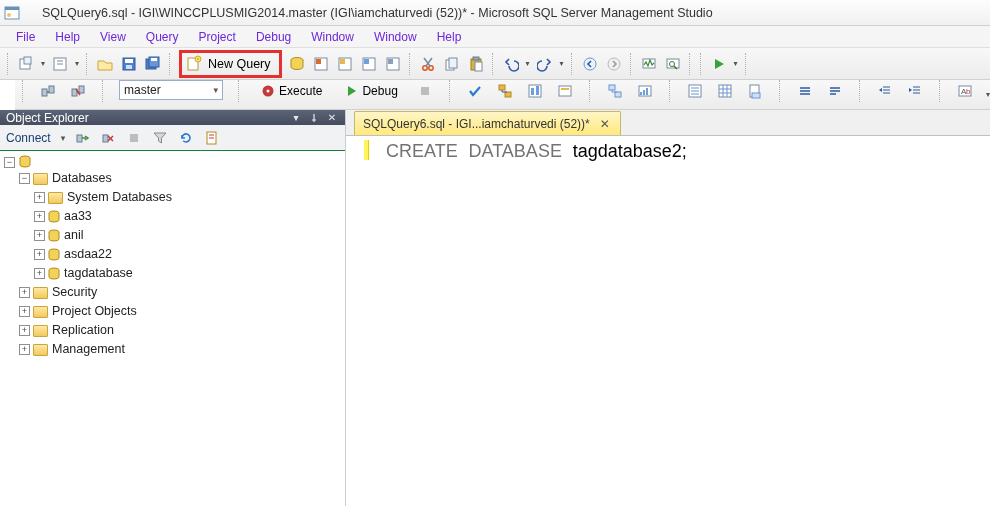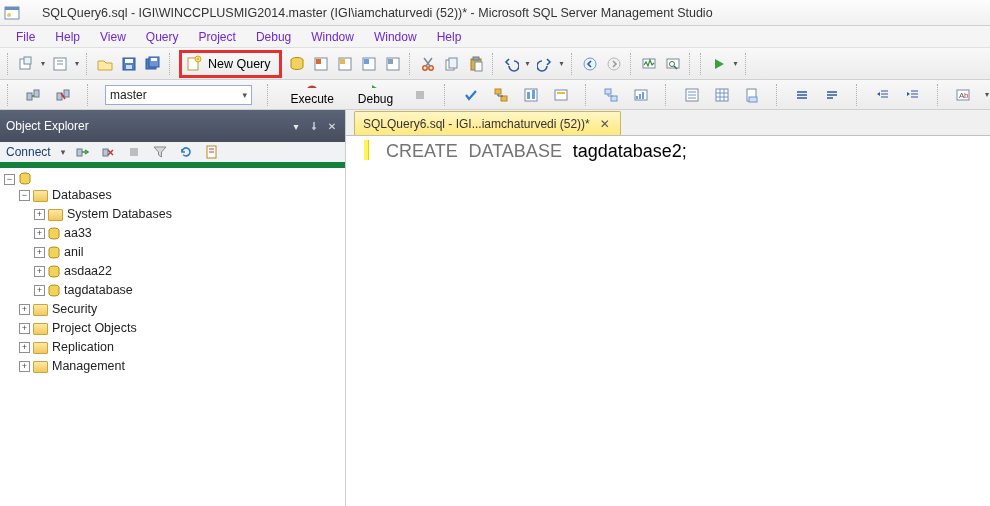--- a/index.html
+++ b/index.html
@@ -13,32 +13,32 @@
   .menubar .item { padding:2px 10px; color:#6d28d9; cursor:default;}
 
   .toolbar { height:32px; background:linear-gradient(#f8f8f8,#ececec); display:flex; align-items:center; padding-left:4px; border-bottom:1px solid #d0d0d0; gap:2px;}
   .tb-btn { width:22px; height:22px; display:inline-flex; align-items:center; justify-content:center; border:1px solid transparent; border-radius:2px;}
   .tb-sep { width:3px; height:22px; border-left:1px dotted #b0b0b0; margin:0 3px;}
   .tb-drop { width:8px; display:inline-flex; align-items:center; justify-content:center; color:#555; font-size:8px;}
 
   .newquery { height:22px; display:inline-flex; align-items:center; padding:0 8px 0 4px; gap:4px; cursor:default;}
   .newquery-wrap { border:3px solid #E5302F; display:inline-flex; margin:0 2px;align-items:center;}
 
-  .toolbar2 { height:30px; background:linear-gradient(#f8f8f8,#ececec); display:flex; align-items:center; padding-left:4px; border-bottom:1px solid #d0d0d0; gap:12px;}
+  .toolbar2 { height:30px; background:linear-gradient(#f8f8f8,#ececec); display:flex; padding-left:4px; border-bottom:1px solid #d0d0d0; gap:12px;margin-left:15px;}
   .dbcombo { width:195px; height:20px; background:#fff; border:1px solid #9aaccb; display:flex; align-items:center; padding:0 4px; font-size:12px; color:#222;}
   .dbcombo .arrow { margin-left:auto; font-size:9px; color:#555;}
-  .exec { display:inline-flex; align-items:center; gap:4px; padding:0 6px; height:22px;flex-direction:column;}
+  .exec { display:inline-flex; align-items:center; gap:4px; padding:0 6px; height:22px;}
 
   .workspace { display:flex; height: calc(506px - 26px - 22px - 32px - 30px); }
 
   .objexp { width:346px; border-right:1px solid #c9ccd3; display:flex; flex-direction:column; background:#fff;}
-  .objexp-header { height:32px; background:linear-gradient(#5b6477,#454d5e); color:#fff; display:flex; align-items:center; padding:0 6px; font-size:12px;}
+  .objexp-header { height:15px; background:linear-gradient(#5b6477,#454d5e); color:#fff; display:flex; align-items:center; padding:0 6px; font-size:12px;}
   .objexp-header .spacer { flex:1;}
   .objexp-header .hbtn { width:14px; height:14px; margin-left:4px; display:inline-flex; align-items:center; justify-content:center; color:#e8e8e8; font-size:10px;}
-  .objexp-toolbar { height:26px; background:#f1f2f4; border-bottom:6px solid #15803d; display:flex; align-items:center; padding:0 6px; gap:4px;}
+  .objexp-toolbar { height:26px; background:#f1f2f4; border-bottom:1px solid #15803d; display:flex; align-items:center; padding:0 6px; gap:4px;}
   .objexp-toolbar .label { color:#1a3e72; margin-right:4px;}
   .conn-drop { font-size:9px; color:#555; padding:0 2px;}
 
   .tree { flex:1; overflow:auto; padding:4px 2px 4px 4px; font-size:12.5px; color:#222; line-height:19px;}
   .node { display:flex; align-items:center; white-space:nowrap; }
   .toggle { width:11px; height:11px; border:1px solid #8f8f8f; margin-right:3px; display:inline-flex; align-items:center; justify-content:center; font-size:9px; line-height:1; color:#4a4a4a; background:#fff;}
   .spacer-ind { display:inline-block;}
   .folder-ic { width:15px; height:12px; margin-right:4px; background:linear-gradient(#ffe9a6,#f2c85a); border:1px solid #c9a63b; border-radius:1px;}
   .db-ic { width:12px; height:14px; margin-right:4px;}
   .server-ic { width:14px; height:14px; margin-right:4px;}

